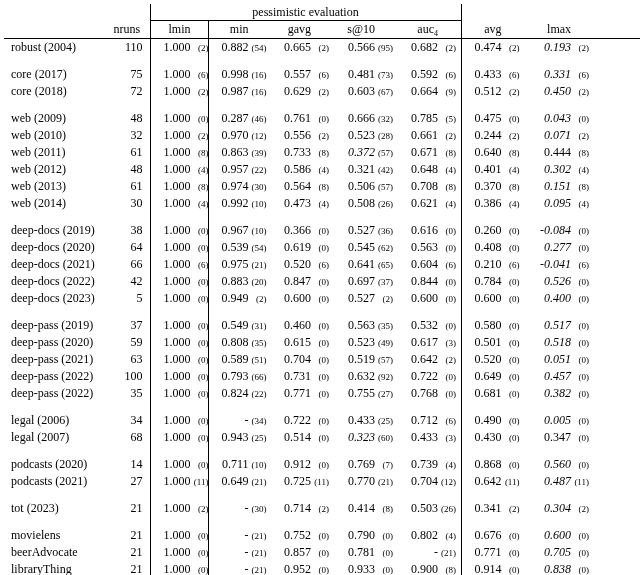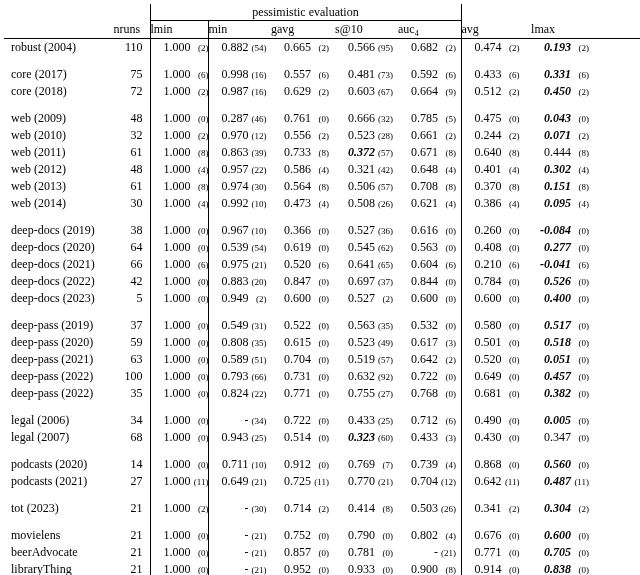--- a/index.html
+++ b/index.html
@@ -11,29 +11,29 @@
   td,th{padding:0;font-weight:normal;font-size:12px;white-space:nowrap;overflow:visible;}
   tr.data-row td{height:17px;vertical-align:middle;}
   tr.spacer td{height:10px;}
   .c-name{text-align:left;padding-left:7px;}
   td.c-nruns{text-align:right;padding-right:7px;}
   th.c-nruns{text-align:center;padding-right:0;}
   .c-data{text-align:left;}
   .val{display:inline-block;width:40px;text-align:right;font-size:12px;}
   .cnt{display:inline-block;width:18px;text-align:right;font-size:9px;}
   .b{font-weight:normal;}
-  .i{font-style:italic;font-weight:bold;}
+  .i{font-style:italic;}
   .b-left{border-left:1px solid #000;}
   .th-group{
     text-align:center;border-left:1px solid #000;border-right:1px solid #000;
     border-bottom:1px solid #000;height:16px;vertical-align:middle;
   }
   tr.group-header-row th{height:16px;vertical-align:middle;}
   tr.col-header-row th{border-bottom:1px solid #000;height:17px;vertical-align:middle;}
-  .hl{display:inline-block;width:40px;text-align:left;}
+  .hl{display:inline-block;width:40px;text-align:right;}
   sub{font-size:8px;line-height:0;}
 </style>
 </head>
 <body>
 
 <table>
   <colgroup>
     <col style="width:100px">
     <col style="width:46px">
     <col style="width:58px">
@@ -259,21 +259,21 @@
         <td class="c-data"></td>
         <td class="c-data"></td>
         <td class="c-data b-left"></td>
         <td class="c-data"></td>
       </tr>
       <tr class="data-row">
         <td class="c-name">deep-pass (2019)</td>
         <td class="c-nruns">37</td>
         <td class="c-data b-left"><span class="val">1.000</span><span class="cnt">(0)</span></td>
         <td class="c-data b-left"><span class="val">0.549</span><span class="cnt">(31)</span></td>
-        <td class="c-data"><span class="val b">0.522</span><span class="cnt">(0)</span></td>
+        <td class="c-data"><span class="val b">0.460</span><span class="cnt">(0)</span></td>
         <td class="c-data"><span class="val">0.563</span><span class="cnt">(35)</span></td>
         <td class="c-data"><span class="val">0.532</span><span class="cnt">(0)</span></td>
         <td class="c-data b-left"><span class="val">0.580</span><span class="cnt">(0)</span></td>
         <td class="c-data"><span class="val i">0.517</span><span class="cnt">(0)</span></td>
       </tr>
       <tr class="data-row">
         <td class="c-name">deep-pass (2020)</td>
         <td class="c-nruns">59</td>
         <td class="c-data b-left"><span class="val">1.000</span><span class="cnt">(0)</span></td>
         <td class="c-data b-left"><span class="val b">0.808</span><span class="cnt">(35)</span></td>

